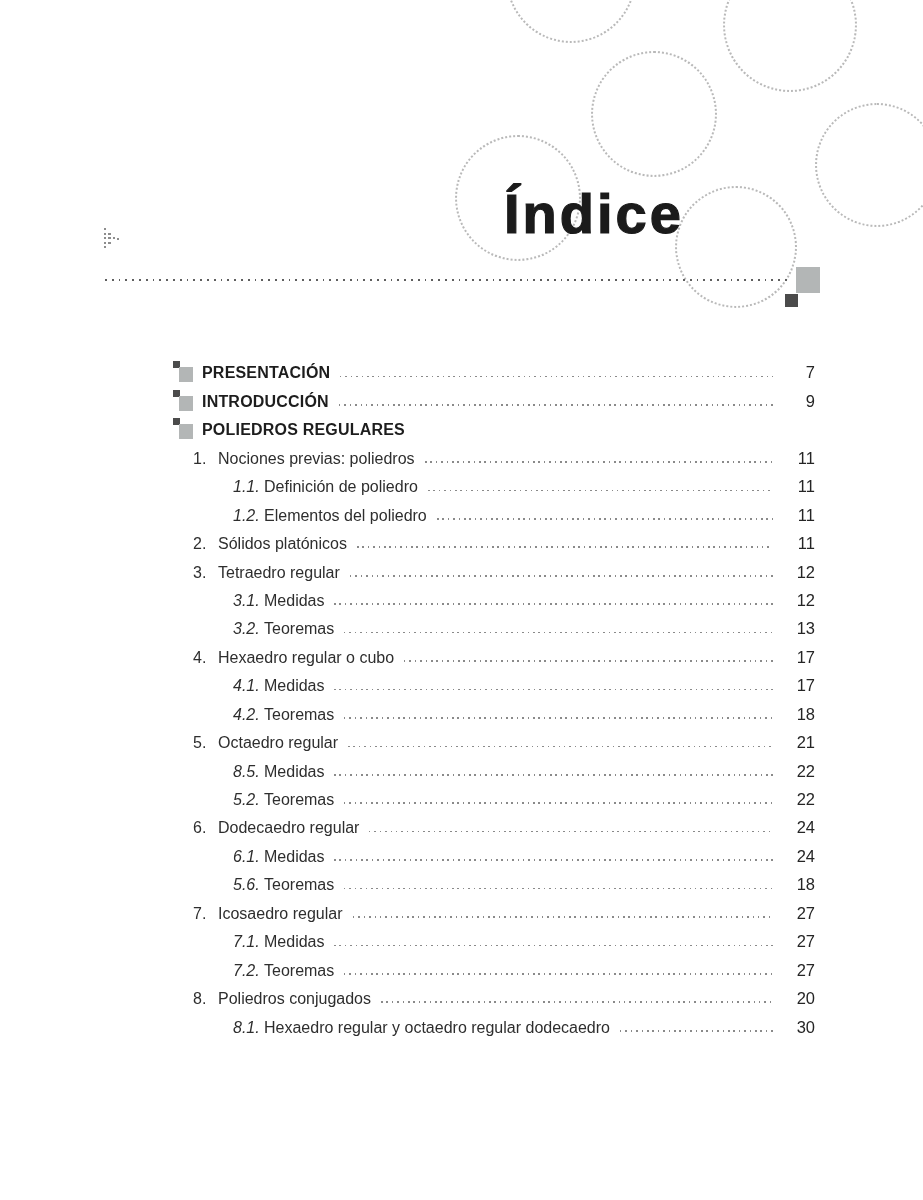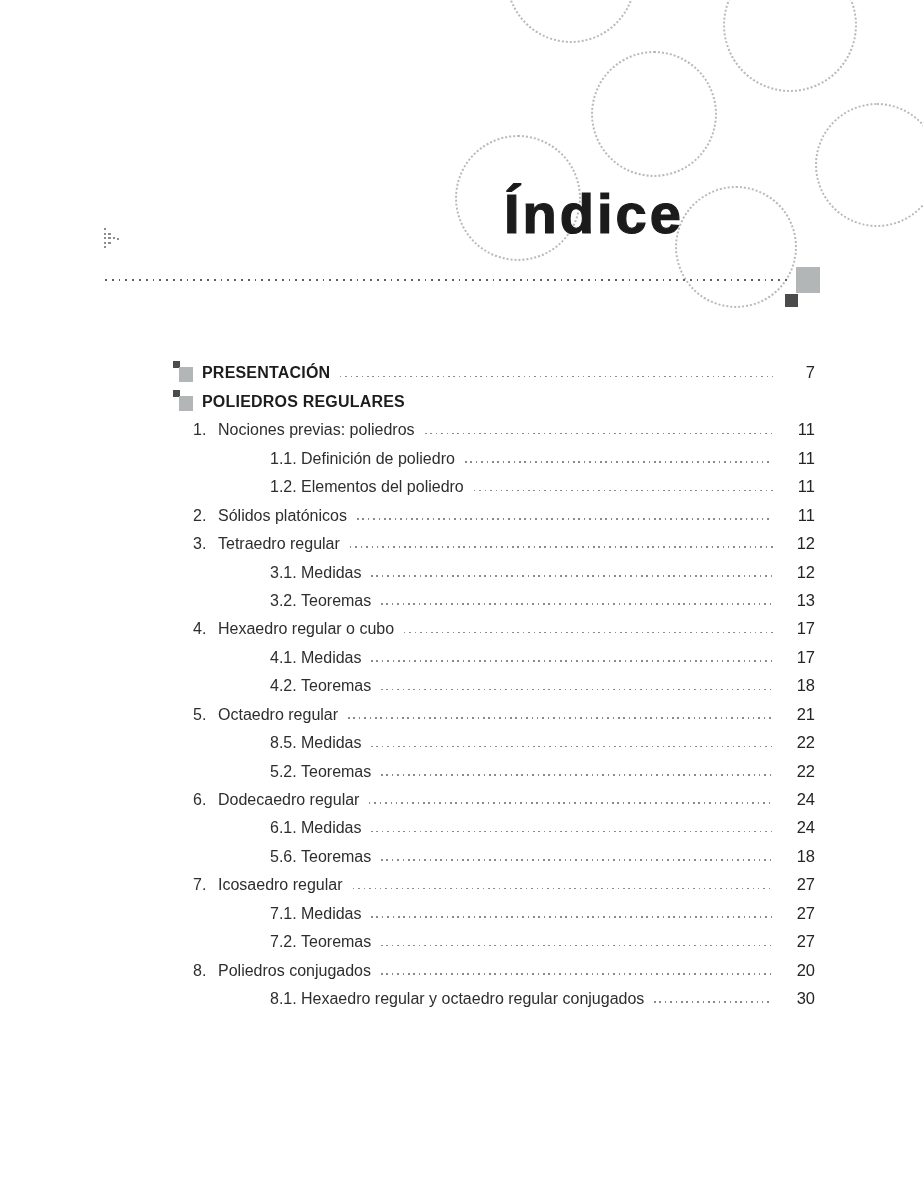--- a/index.html
+++ b/index.html
@@ -36,21 +36,21 @@
   .sq-light { position:absolute; left:796px; top:267px; width:24px; height:26px; }
   .sq-dark  { position:absolute; left:785px; top:294px; width:13px; height:13px; }
 
   
   .toc { position:absolute; left:173px; top:356px; width:642px; }
   .row { display:flex; align-items:flex-end; height:28.45px; padding-bottom:2px; font-size:16px; }
   .row .label { white-space:nowrap; color:#2e2e2e; }
   .row.h .label { font-weight:bold; color:#1d1d1d; margin-left:9px; letter-spacing:0.2px; }
   .row .num { flex:none; color:#2e2e2e; }
   .row.chap .num { margin-left:20px; width:25px; }
-  .row.sub  .num { margin-left:97px; width:31px; }
+  .row.sub  .num { margin-left:60px; width:31px;font-style:italic; }
   .leader {
     flex:1 1 auto; min-width:18px; height:1.6px; margin:0 0 5px 10px; align-self:flex-end;
     background:repeating-linear-gradient(90deg,#8a8a8a 0 1.5px,transparent 1.5px 5.4px);
   }
   .page { flex:none; width:42px; text-align:right; font-size:16.5px; color:#252525; }
 
   
   .bullet { position:relative; flex:none; width:20px; height:21px; }
   .bullet .bd { position:absolute; left:0; top:0; width:7px; height:7px; }
   .bullet .bl { position:absolute; left:6px; top:6px; width:14px; height:15px; }
@@ -92,20 +92,29 @@
       </span>
       <span class="label">PRESENTACIÓN</span>
       <span class="leader"></span>
       <span class="page">7</span>
     </div>
     <div class="row h">
       <span class="bullet">
         <span class="bd" style="background: rgb(75, 75, 75);"></span>
         <span class="bl" style="background: rgb(179, 182, 182);"></span>
       </span>
+      <span class="label">INTRODUCCIÓN</span>
+      <span class="leader"></span>
+      <span class="page">9</span>
+    </div>
+    <div class="row h">
+      <span class="bullet">
+        <span class="bd" style="background: rgb(75, 75, 75);"></span>
+        <span class="bl" style="background: rgb(179, 182, 182);"></span>
+      </span>
       <span class="label">POLIEDROS REGULARES</span>
     </div>
     <div class="row chap">
       <span class="num">1.</span>
       <span class="label">Nociones previas: poliedros</span>
       <span class="leader"></span>
       <span class="page">11</span>
     </div>
     <div class="row sub">
       <span class="num">1.1.</span>
@@ -216,17 +225,17 @@
       <span class="page">27</span>
     </div>
     <div class="row chap">
       <span class="num">8.</span>
       <span class="label">Poliedros conjugados</span>
       <span class="leader"></span>
       <span class="page">20</span>
     </div>
     <div class="row sub">
       <span class="num">8.1.</span>
-      <span class="label">Hexaedro regular y octaedro regular conjugados</span>
+      <span class="label">Hexaedro regular y octaedro regular dodecaedro</span>
       <span class="leader"></span>
       <span class="page">30</span>
     </div>
   </div>
 
 </body></html>

